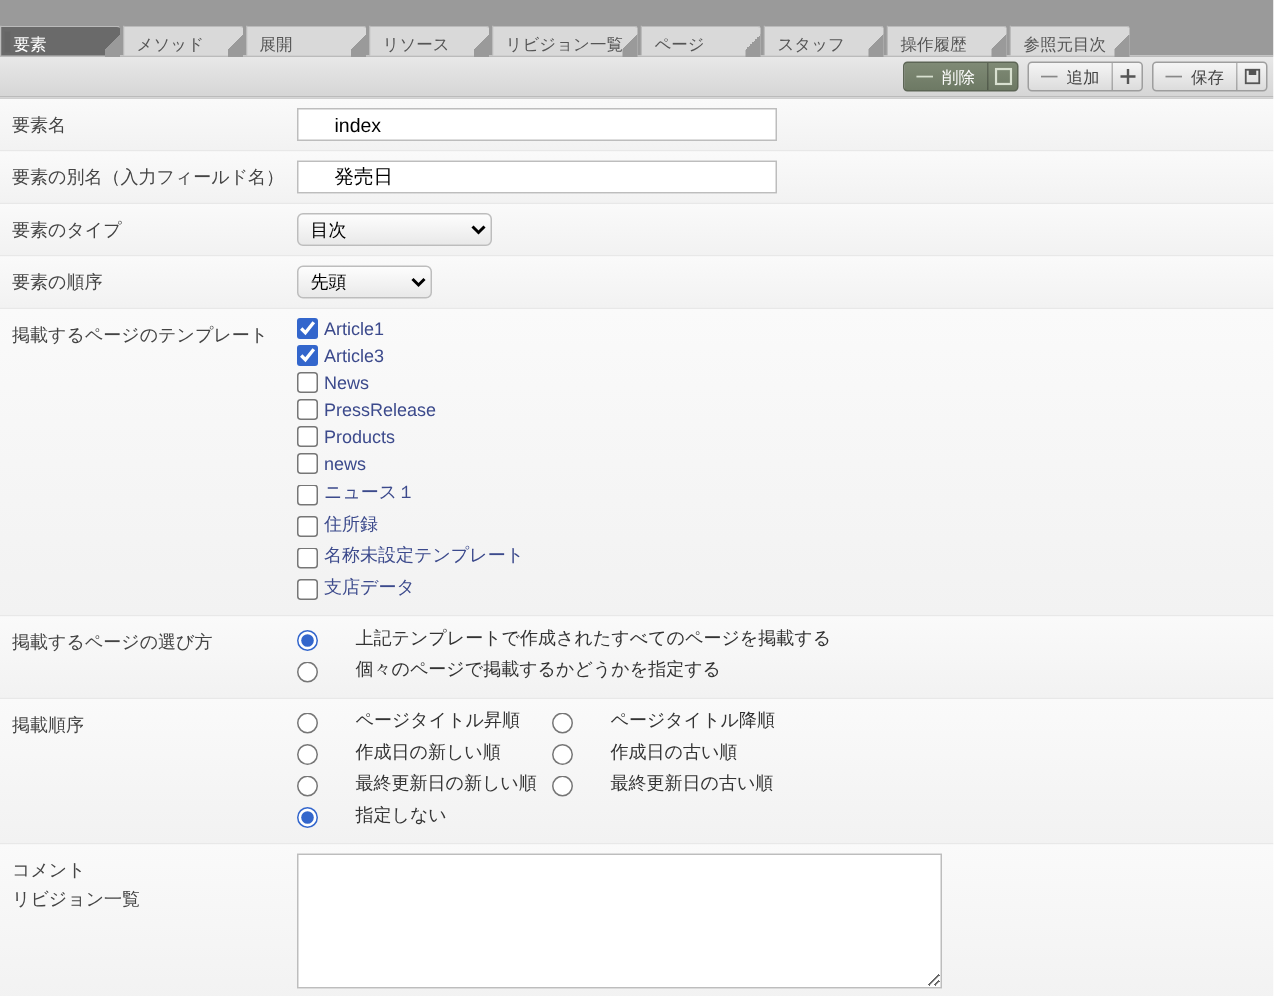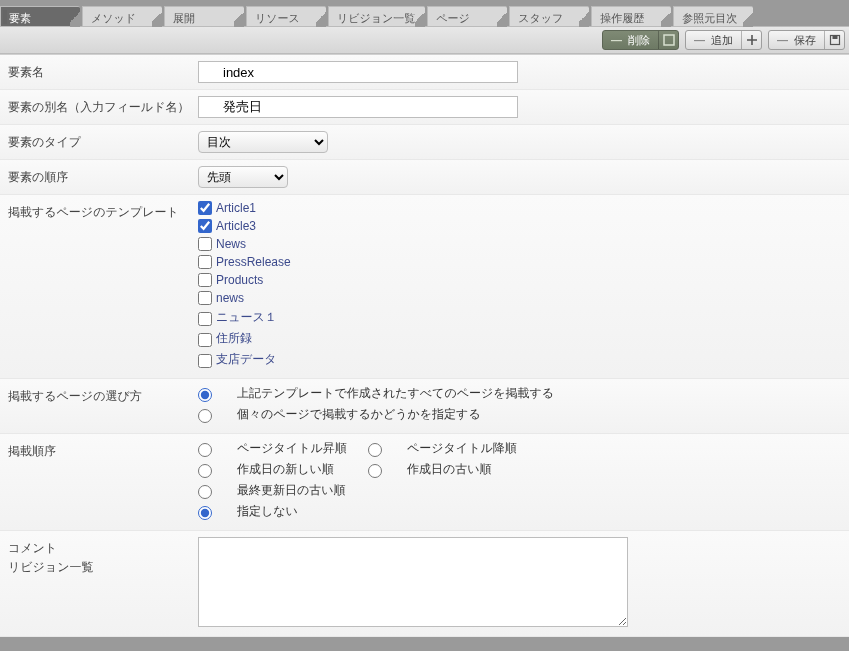--- a/index.html
+++ b/index.html
@@ -7,21 +7,21 @@
     font-family: "Hiragino Sans", "Meiryo", "Osaka", sans-serif;
     font-size: 12px;
     color: #333;
     background: #fff;
     width: 849px;
   }
   
   .tabs {
     display: flex;
     background: #9a9a9a;
-    height: 26px;
+    height: 37px;
     align-items: flex-end;
   }
   .tab {
     position: relative;
     height: 20px;
     min-width: 80px;
     padding: 3px 10px 0 8px;
     margin-right: 2px;
     background: #d9d9d9;
     color: #555;
@@ -332,20 +332,24 @@
           <label>
             <input type="checkbox" style="">
             <span>ニュース１</span>
           </label>
           <label>
             <input type="checkbox" style="">
             <span>住所録</span>
           </label>
           <label>
             <input type="checkbox" style="">
+            <span>名称未設定テンプレート</span>
+          </label>
+          <label>
+            <input type="checkbox" style="">
             <span>支店データ</span>
           </label>
         </div>
     </div>
   </div>
 
   <div class="row">
     <div class="lbl">掲載するページの選び方</div>
     <div class="ctl">
       <div class="radio-list" id="sel-list">
@@ -373,20 +377,24 @@
             <input type="radio" name="sort" style="">
             <span>ページタイトル降順</span>
           </label>
           <label>
             <input type="radio" name="sort" style="">
             <span>作成日の新しい順</span>
           </label>
           <label>
             <input type="radio" name="sort" style="">
             <span>作成日の古い順</span>
+          </label>
+          <label>
+            <input type="radio" name="sort" style="">
+            <span>最終更新日の新しい順</span>
           </label>
           <label>
             <input type="radio" name="sort" style="">
             <span>最終更新日の古い順</span>
           </label>
           <label style="width: 100%;">
             <input type="radio" name="sort" checked="" style="">
             <span>指定しない</span>
           </label>
         </div>

